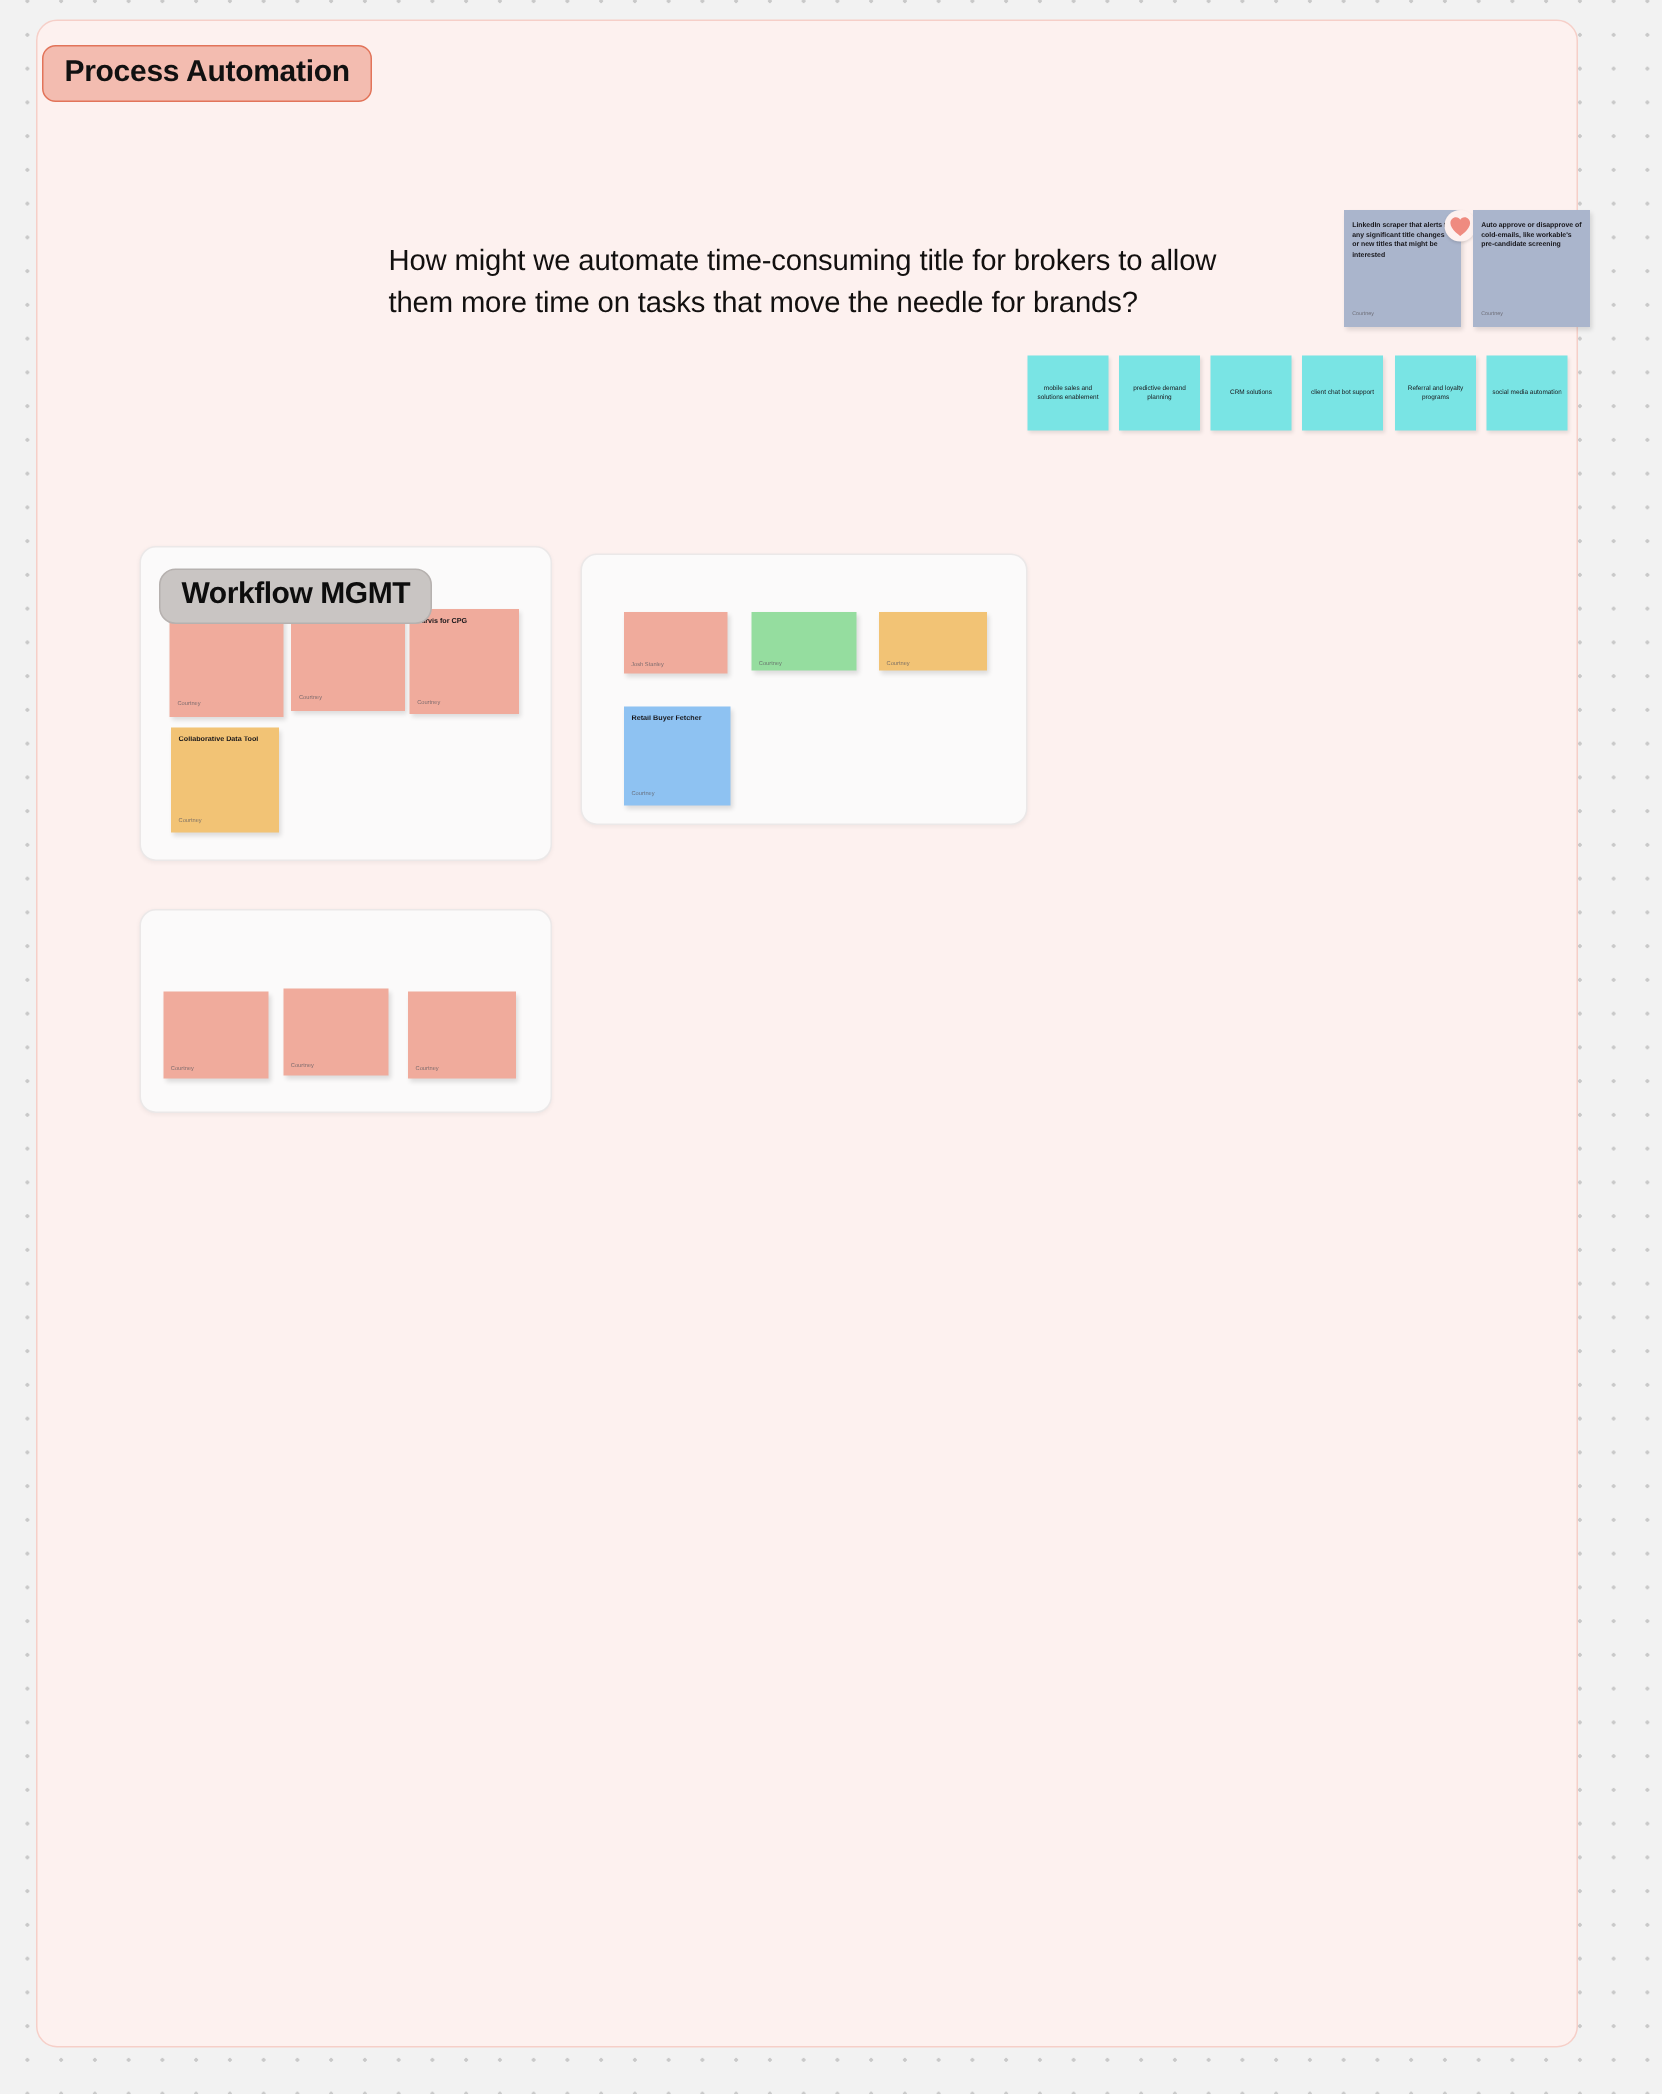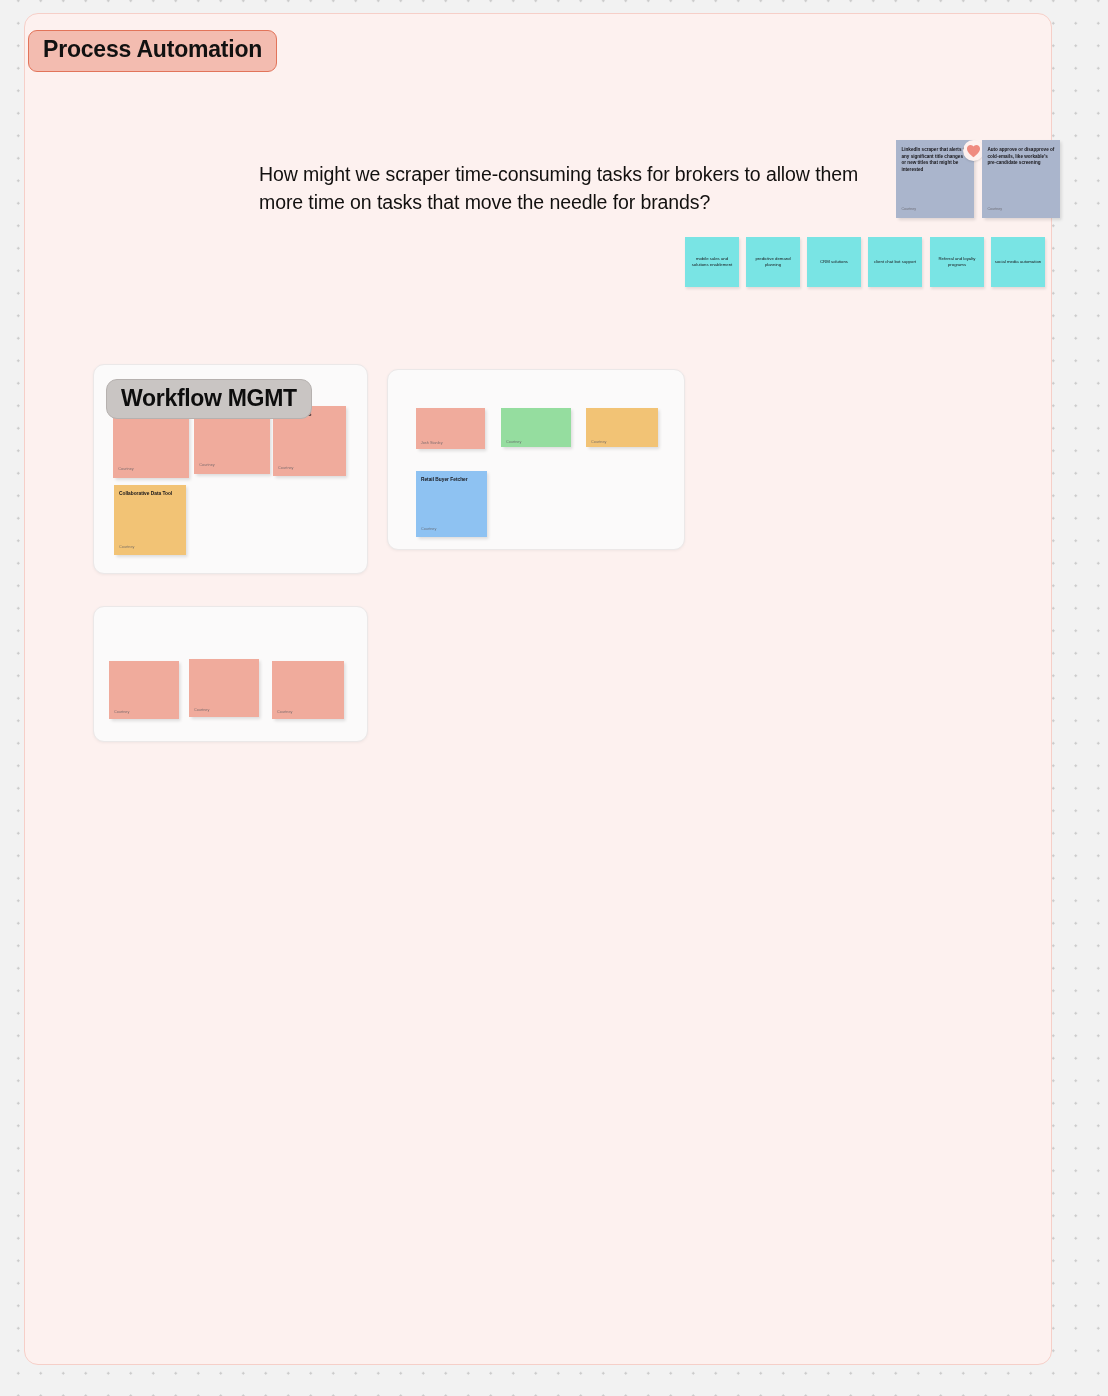--- a/index.html
+++ b/index.html
@@ -41,21 +41,21 @@
 
   
   #frame-title {
     position: absolute;
     left: 28px;
     top: 30px;
     background: #f3bcb0;
     border: 1.6px solid #e2745a;
     border-radius: 9px;
     padding: 6px 14px 8px 14px;
-    font-size: 23px;
+    font-size: 20px;
     font-weight: 700;
     color: #111;
     letter-spacing: -0.2px;
     line-height: 1.12;
     white-space: nowrap;
   }
 
   
   #prompt {
     position: absolute;
@@ -150,39 +150,39 @@
     border-radius: 11px;
     box-shadow: 0 1px 3px rgba(0,0,0,0.05);
     box-sizing: border-box;
   }
   .group-label {
     position: absolute;
     background: #c9c5c3;
     border: 1.3px solid #b6b1af;
     border-radius: 11px;
     padding: 5px 14px 7px 14px;
-    font-size: 23px;
+    font-size: 20px;
     font-weight: 700;
     color: #0d0d0d;
     letter-spacing: -0.3px;
     line-height: 1.15;
     white-space: nowrap;
     z-index: 5;
   }
 </style>
 </head>
 <body>
 
 <div id="canvas">
 
   <div id="frame"></div>
 
   <div id="frame-title">Process Automation</div>
 
-  <div id="prompt">How might we scraper time-consuming tasks for brokers to allow them more time on tasks that move the needle for brands?</div>
+  <div id="prompt">How might we automate time-consuming title for brokers to allow them more time on tasks that move the needle for brands?</div>
 
   <div class="note grey" style="left:896px; top:140px; width:78px; height:78px;">
     <div class="note-text">LinkedIn scraper that alerts to any significant title changes or new titles that might be interested</div>
     <div class="note-author">Courtney</div>
   </div>
 
   <div id="heart-badge">
     <svg width="15" height="14" viewBox="0 0 24 22" aria-hidden="true">
       <path d="M12 21 C12 21 1.5 13.8 1.5 7.4 C1.5 3.8 4.2 1.2 7.4 1.2 C9.6 1.2 11.2 2.4 12 3.9 C12.8 2.4 14.4 1.2 16.6 1.2 C19.8 1.2 22.5 3.8 22.5 7.4 C22.5 13.8 12 21 12 21 Z" fill="#ef8b80"></path>
     </svg>

